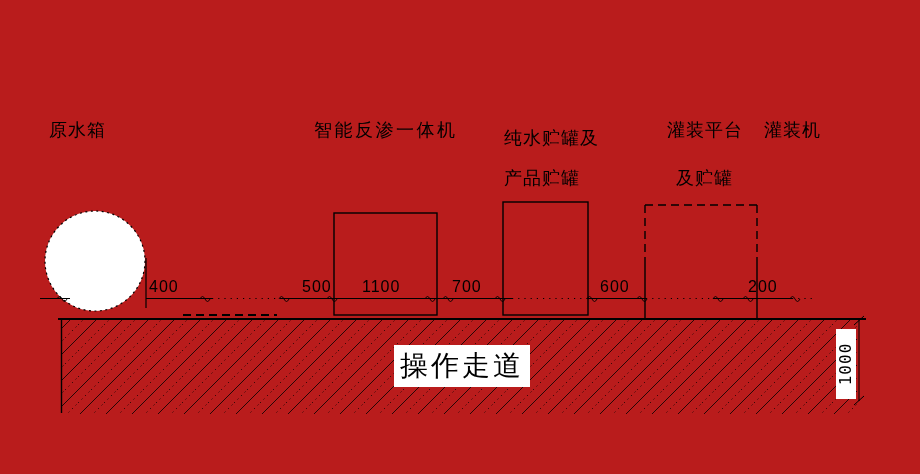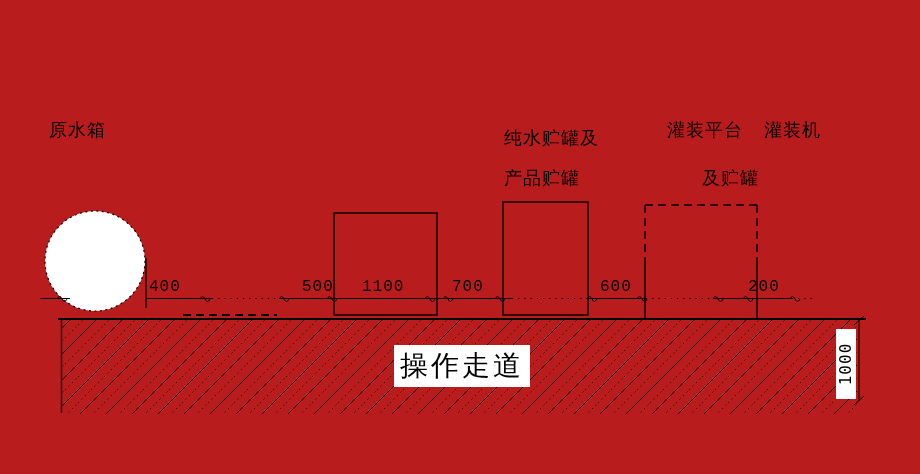--- a/index.html
+++ b/index.html
@@ -9,21 +9,21 @@
     overflow:hidden;
   }
   .canvas svg{position:absolute;left:0;top:0;}
   .lbl{
     position:absolute;font-size:18px;line-height:22px;letter-spacing:1px;
     white-space:nowrap;color:#000;
   }
   .lbl.wide{letter-spacing:2.5px;}
   .dim{
     position:absolute;font-size:16px;line-height:18px;letter-spacing:1px;
-    font-family:Liberation Mono, monospace;color:#000;
+    font-family:Liberation Sans, sans-serif;color:#000;
     white-space:nowrap;
   }
   .walkway{
     position:absolute;left:394px;top:345px;padding:2px 6px;background:#ffffff;
     font-size:28px;letter-spacing:3px;white-space:nowrap;color:#000;
   }
   .vdim{
     position:absolute;left:811px;top:354px;width:70px;height:20px;
     transform:rotate(-90deg);transform-origin:center;background:#ffffff;
     font-size:16px;text-align:center;letter-spacing:1px;
@@ -93,26 +93,27 @@
     <g stroke="#000">
       <line x1="859" y1="320" x2="859" y2="401" stroke-width="1"></line>
       <line x1="854" y1="325" x2="864" y2="316" stroke-width="1"></line>
       <line x1="854" y1="405" x2="864" y2="396" stroke-width="1"></line>
     </g>
   </svg>
 
   <div class="lbl" style="left:49px;top:119px">原水箱</div>
 
 
+  <div class="lbl wide" style="left:314px;top:119px">智能反渗一体机</div>
 
   <div class="lbl" style="left:504px;top:127px">纯水贮罐及</div>
   <div class="lbl" style="left:504px;top:167px">产品贮罐</div>
 
   <div class="lbl" style="left:667px;top:119px">灌装平台</div>
-  <div class="lbl" style="left:702px;top:167px">及贮罐</div>
+  <div class="lbl" style="left:676px;top:167px">及贮罐</div>
 
   <div class="lbl" style="left:764px;top:119px">灌装机</div>
 
   <div class="dim" style="left:149px;top:278px">400</div>
   <div class="dim" style="left:302px;top:278px">500</div>
   <div class="dim" style="left:362px;top:278px">1100</div>
   <div class="dim" style="left:452px;top:278px">700</div>
   <div class="dim" style="left:600px;top:278px">600</div>
   <div class="dim" style="left:748px;top:278px">200</div>
 

